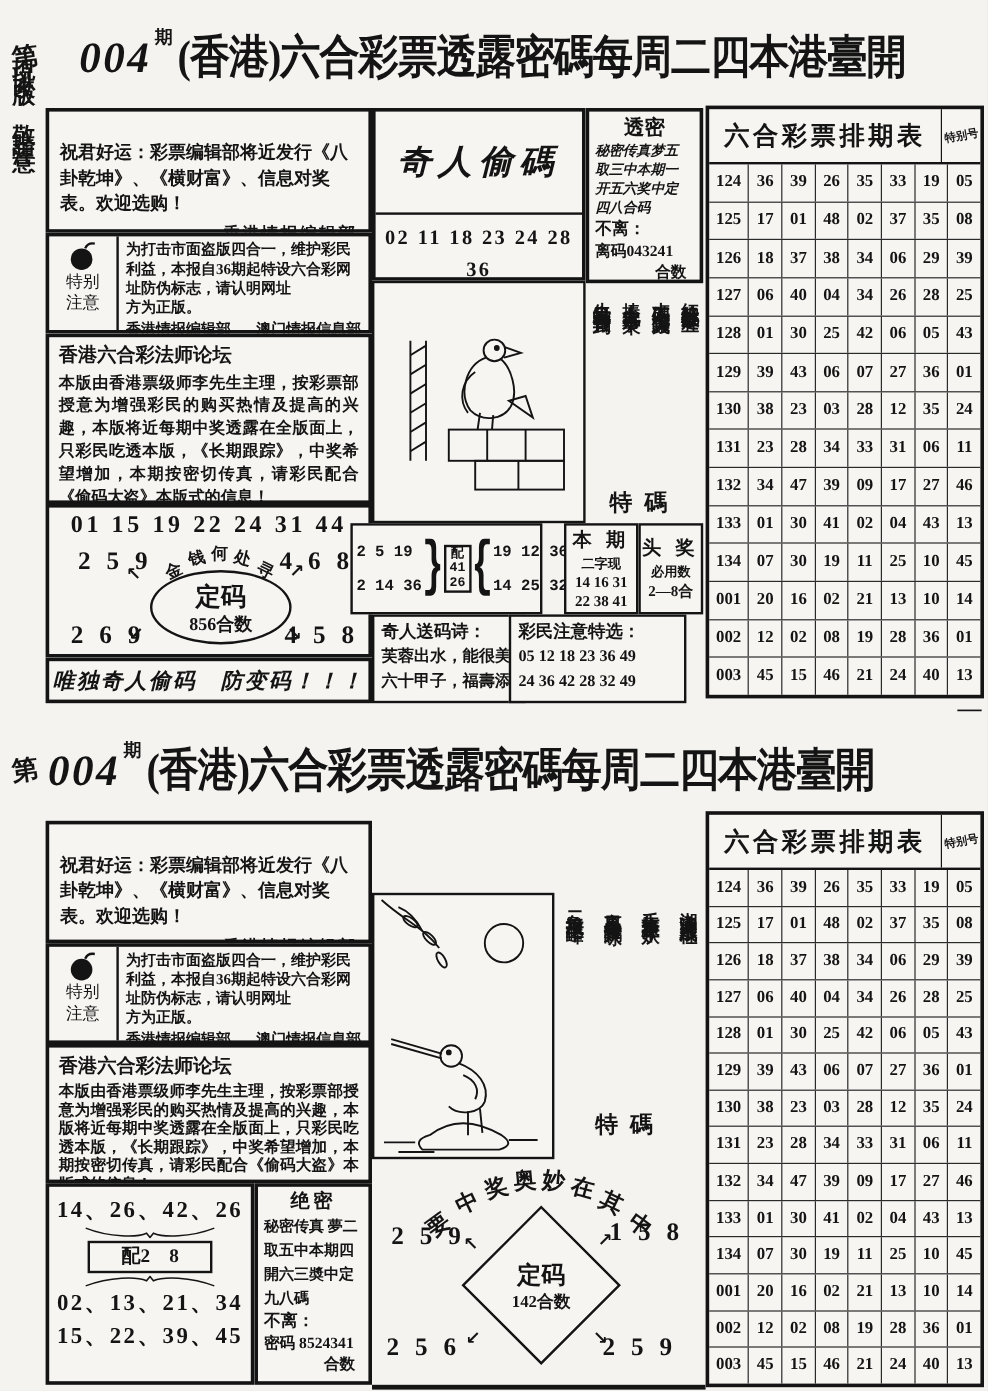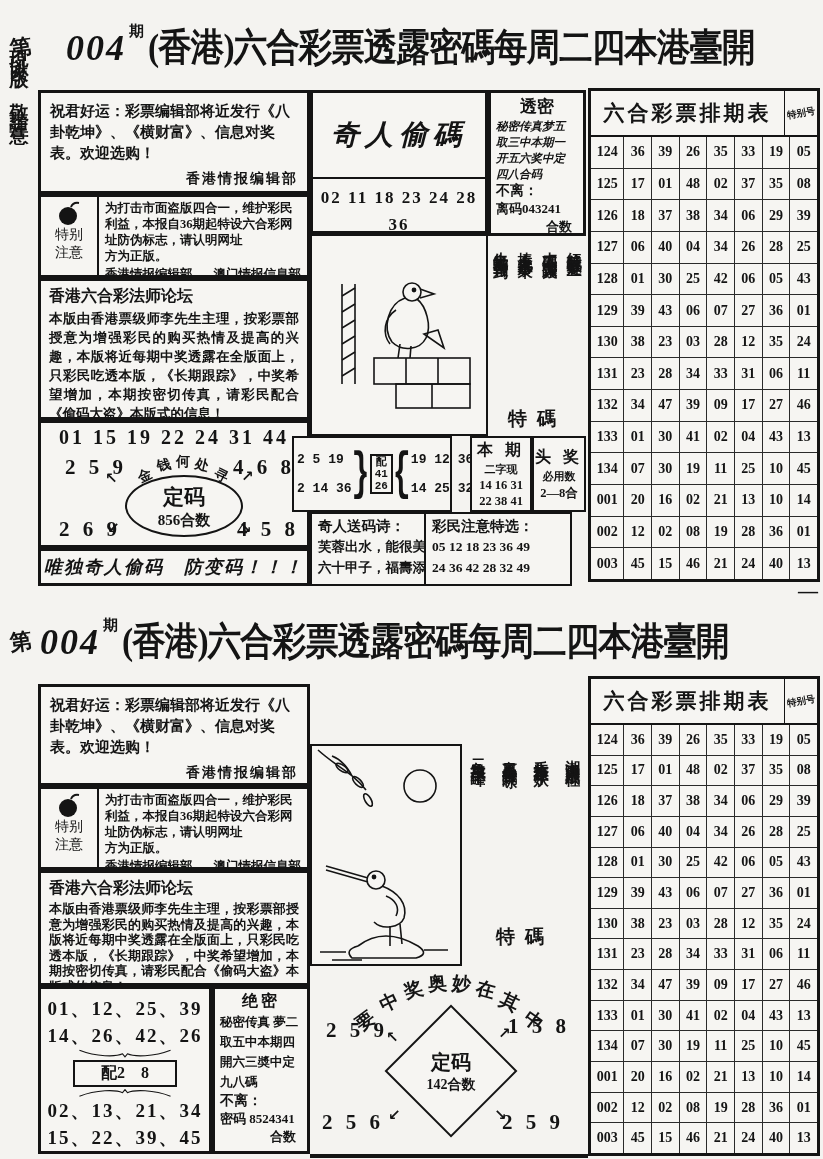--- a/index.html
+++ b/index.html
@@ -16,21 +16,21 @@
   .hdr-no{font-size:36px;font-weight:bold;font-style:italic;letter-spacing:2px;}
   .hdr-qi{font-size:15px;font-weight:bold;align-self:flex-start;margin:0 4px 0 3px;}
   .hdr-title{font-size:38px;font-weight:bold;white-space:nowrap;letter-spacing:-1px;
              transform:scaleX(0.88);transform-origin:left center;}
 
   
   .side-note{position:absolute;left:6px;top:34px;height:440px;writing-mode:vertical-rl;
              text-orientation:upright;font-size:19px;font-weight:bold;letter-spacing:7px;}
 
   
-  .greet{padding:8px 9px;font-size:15px;font-weight:bold;line-height:21px;}
+  .greet{padding:25px 9px;font-size:15px;font-weight:bold;line-height:21px;}
   .greet .sig{ text-align:right;font-size:14px;font-weight:bold;letter-spacing:2px;margin-top:4px;}
   .notice{display:flex;}
   .notice-label{width:56px;border-right:2px solid #141414;display:flex;flex-direction:column;
                 align-items:center;justify-content:flex-start;padding-top:3px;font-size:14px;font-weight:normal;}
   .notice-body{flex:1;padding:3px 6px;font-size:12.5px;font-weight:bold;line-height:16px;}
   .notice-right{text-align:left;padding-right:28px;}
   .notice-sigs{display:flex;justify-content:space-between;margin-top:2px;}
   .forum{padding:5px 8px;}
   .forum-title{font-size:16px;font-weight:bold;margin-bottom:2px;}
   .forum-body{font-size:13.5px;font-weight:bold;line-height:19px;text-align:justify;}
@@ -461,21 +461,20 @@
       </div>
     </div>
   </div>
 
   <div class="box forum forum-sm" style="left:38px;top:870px;width:272px;height:116px;">
     <div class="forum-title">香港六合彩法师论坛</div>
     <div class="forum-body">本版由香港票级师李先生主理，按彩票部授意为增强彩民的购买热情及提高的兴趣，本版将近每期中奖透露在全版面上，只彩民吃透本版，《长期跟踪》，中奖希望增加，本期按密切传真，请彩民配合《偷码大盗》本版式的信息！</div>
   </div>
 
   <div class="box botnums" style="left:38px;top:986px;width:174px;height:168px;">
-    <div class="l">01、12、25、39</div>
     <div class="l">14、26、42、26</div>
     <svg class="sketch" width="150" height="10" viewBox="0 0 154 14">
       <path d="M2 2 C30 13 62 13 73 8 L77 13 L81 8 C92 13 124 13 152 2" fill="none" stroke="#141414" stroke-width="1.8"></path>
     </svg>
     <div class="pei28">配2　8</div>
     <svg class="sketch" width="150" height="10" viewBox="0 0 154 14">
       <path d="M2 12 C30 1 62 1 73 6 L77 1 L81 6 C92 1 124 1 152 12" fill="none" stroke="#141414" stroke-width="1.8"></path>
     </svg>
     <div class="l">02、13、21、34</div>
     <div class="l">15、22、39、45</div>

